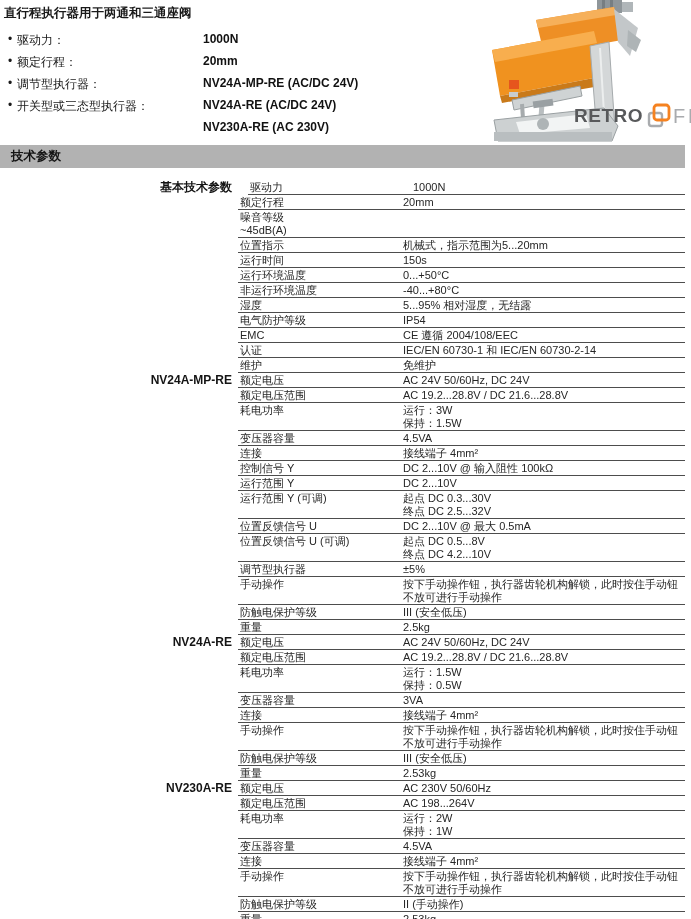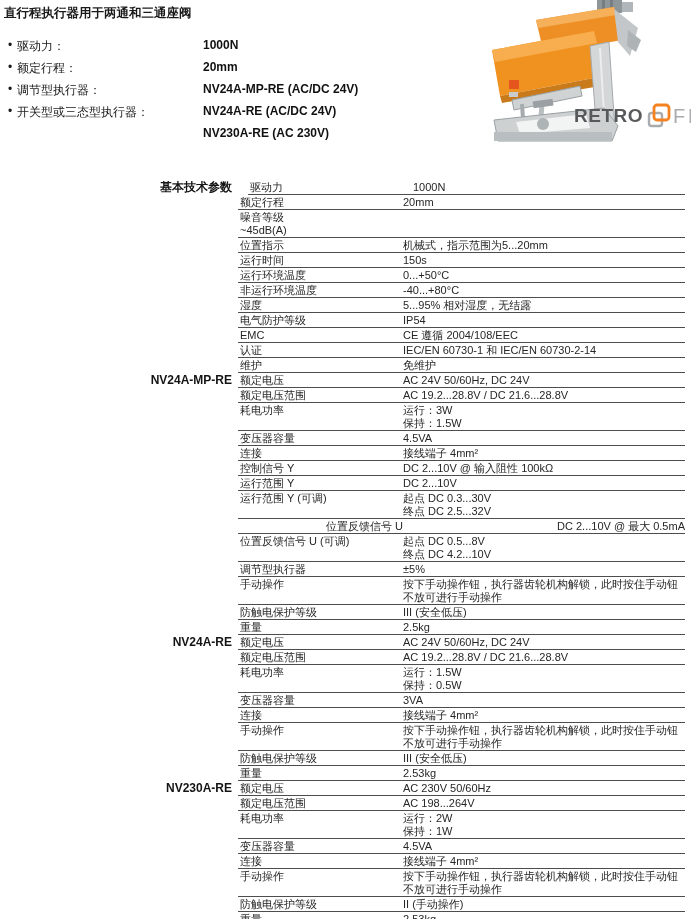--- a/index.html
+++ b/index.html
@@ -5,21 +5,21 @@
   * { margin:0; padding:0; box-sizing:border-box; }
   html,body { background:#ffffff; }
   body {
     width:691px; height:919px; position:relative; overflow:hidden;
     font-family:"Liberation Sans","DejaVu Sans",sans-serif; color:#222;
   }
   .page { position:absolute; inset:0; background:#fff; }
 
   
   .intro { position:absolute; top:5px; left:4px; width:470px; }
-  .intro-title { font-size:12.5px; font-weight:bold; color:#1a1a1a; margin-bottom:16px; }
+  .intro-title { font-size:12.5px; font-weight:bold; color:#1a1a1a; margin-bottom:10px; }
   .bullet-line { display:flex; height:22px; font-size:12px; color:#1a1a1a; align-items:flex-start; }
   .bullet-left { width:199px; display:flex; }
   .dot { width:13px; padding-left:4px; font-size:12px; }
   .bullet-label { color:#1a1a1a; }
   .bullet-value { font-weight:bold; color:#111; }
 
   
   .product { position:absolute; left:478px; top:0; width:210px; height:142px; }
 
   
@@ -132,20 +132,23 @@
   <div class="logo">
     <span class="logo-retro">RETRO</span>
     <svg class="logo-ico" width="27" height="27" viewBox="0 0 27 27">
       <rect x="4" y="10" width="13" height="13" rx="2.5" fill="none" stroke="#a9abae" stroke-width="2.4"></rect>
       <rect x="9" y="2" width="15" height="15" rx="3" fill="none" stroke="#f58220" stroke-width="2.8"></rect>
     </svg>
     <span class="logo-fit">FIT</span>
 
   </div>
 
+  <div class="section-bar" style="background: rgb(178, 178, 178);">
+    <span>技术参数</span>
+  </div>
 
   <div class="spec-table" style="--line: #4d4d4d;">
       <div class="srow">
         <div class="gcell">基本技术参数</div>
         <div class="rcontent" style="border-bottom-color: rgb(77, 77, 77); margin-left: 10px;">
           <div class="pcell">驱动力</div>
           <div class="vcell">
             <div class="vline">1000N</div>
           </div>
         </div>
@@ -318,21 +321,21 @@
         <div class="rcontent" style="border-bottom-color: rgb(77, 77, 77);">
           <div class="pcell">运行范围 Y (可调)</div>
           <div class="vcell">
             <div class="vline">起点 DC 0.3...30V</div>
             <div class="vline">终点 DC 2.5...32V</div>
           </div>
         </div>
       </div>
       <div class="srow">
         <div class="gcell"></div>
-        <div class="rcontent" style="border-bottom-color: rgb(77, 77, 77); text-align: right;">
+        <div class="rcontent" style="border-bottom-color: rgb(77, 77, 77);">
           <div class="pcell">位置反馈信号 U</div>
           <div class="vcell">
             <div class="vline">DC 2...10V @ 最大 0.5mA</div>
           </div>
         </div>
       </div>
       <div class="srow">
         <div class="gcell"></div>
         <div class="rcontent" style="border-bottom-color: rgb(77, 77, 77);">
           <div class="pcell">位置反馈信号 U (可调)</div>

